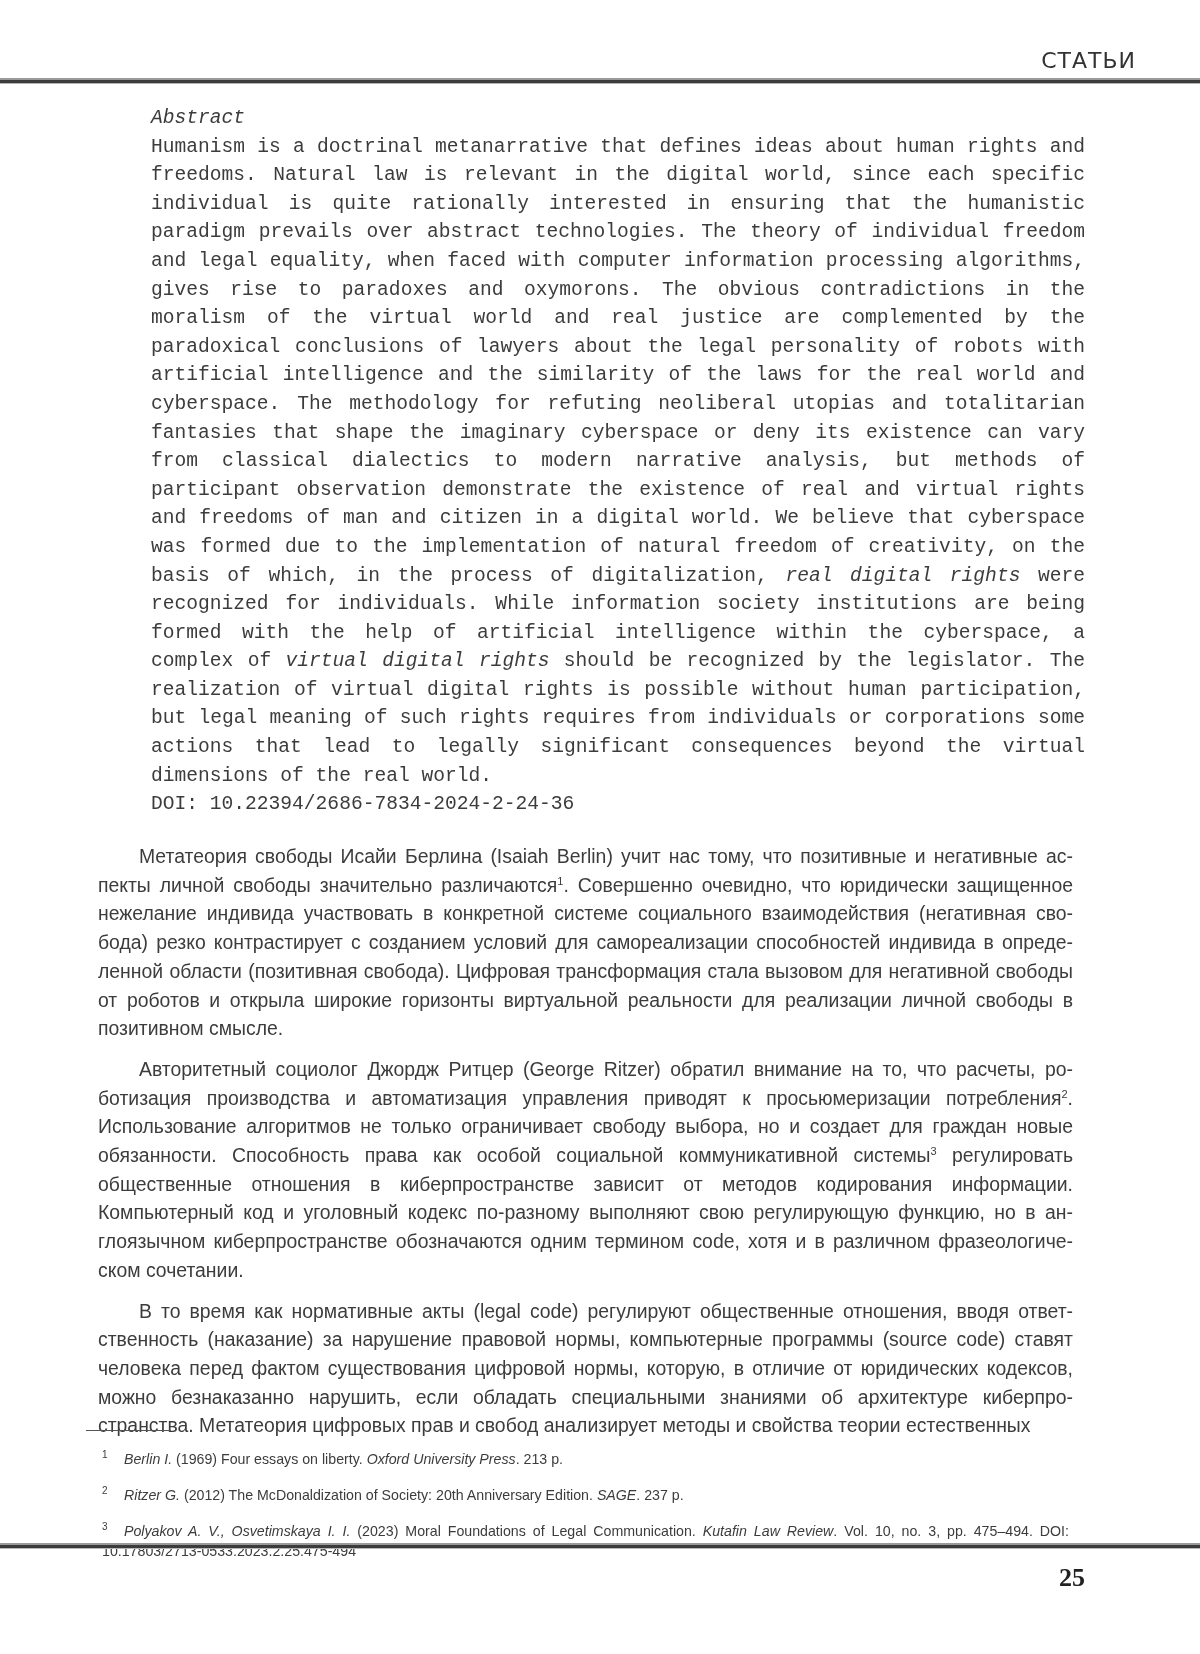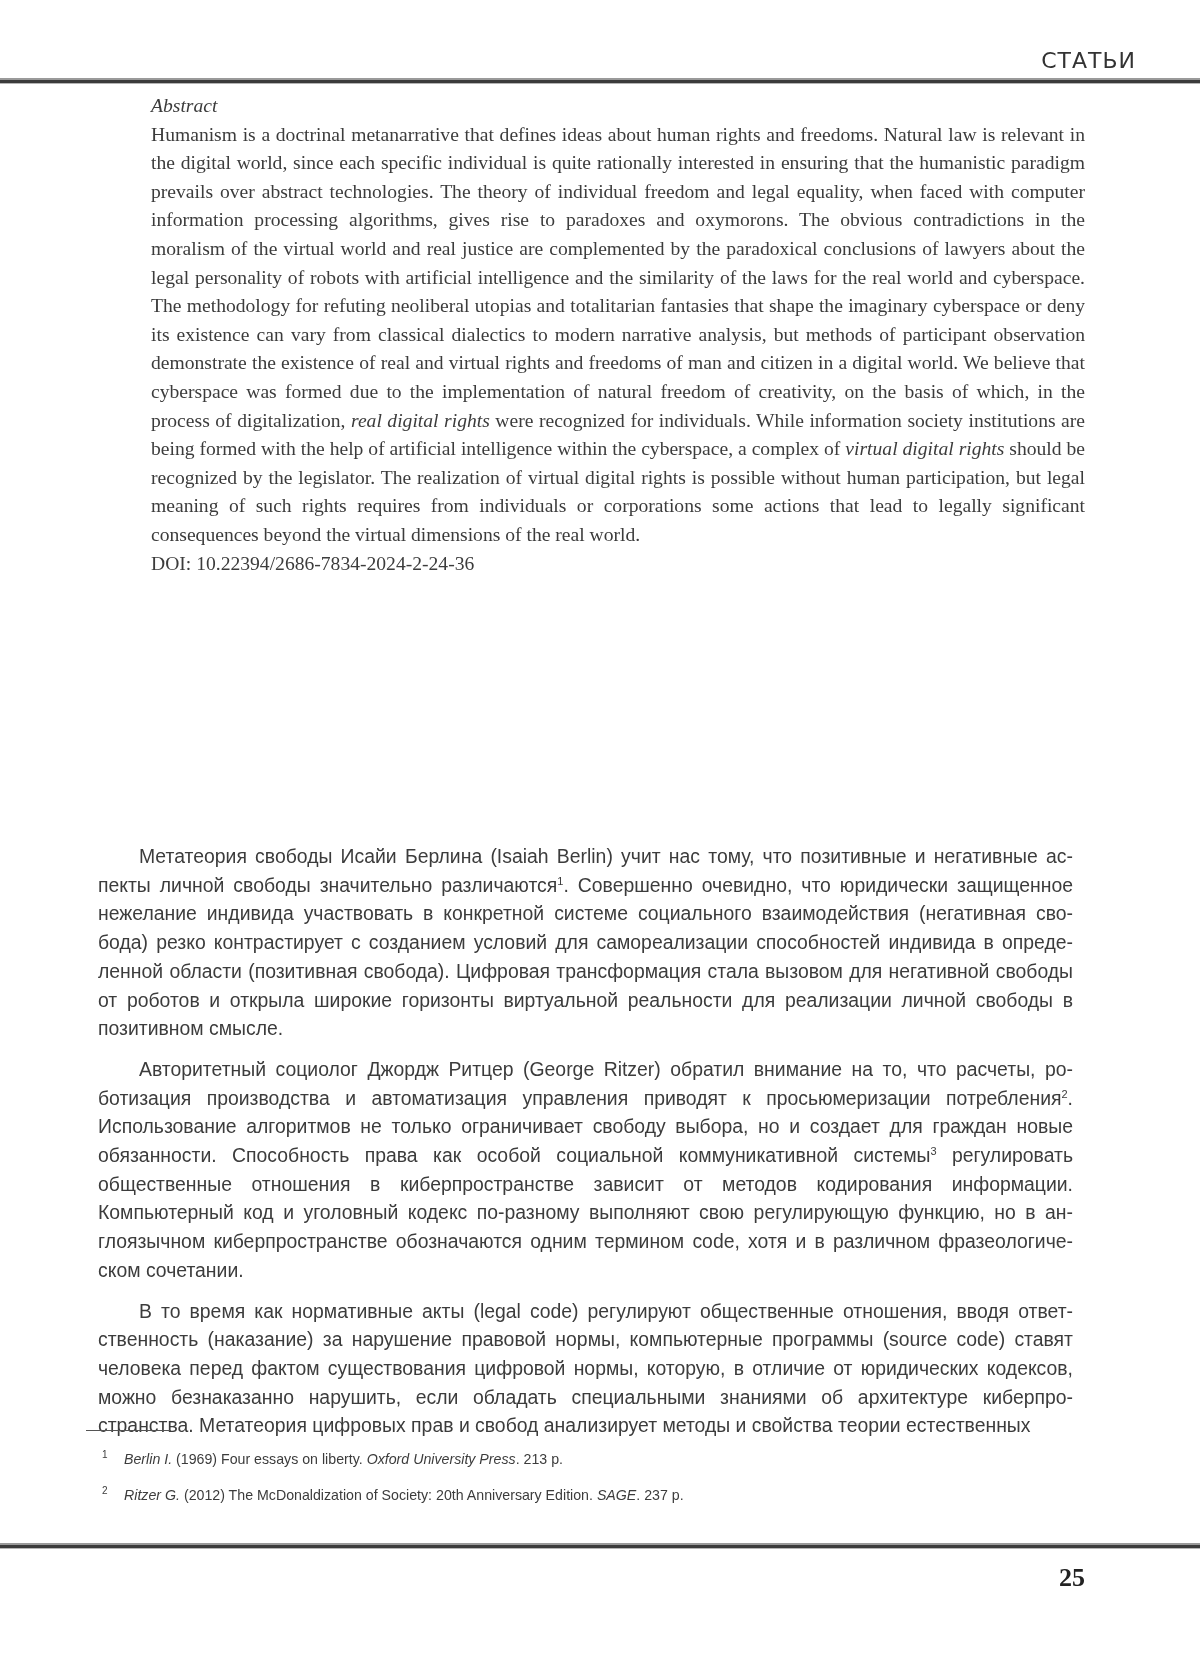--- a/index.html
+++ b/index.html
@@ -5,21 +5,21 @@
   html, body { margin: 0; padding: 0; background: #ffffff; }
   body { width: 1200px; height: 1654px; position: relative; overflow: hidden; color: #3a3a3a; }
   .header-label { position: absolute; right: 64px; top: 48px; font-family: "DejaVu Sans", sans-serif; font-size: 22px; letter-spacing: 1px; color: #333; margin-left: 20px; }
   .rule { position: absolute; left: 0; width: 1200px; height: 0; }
   .rule .l1 { height: 2px; background: #9a9a9a; }
   .rule .l2 { height: 3px; background: #3b3b3b; }
   .rule .l3 { height: 1px; background: #b5b5b5; }
   .rule-top { top: 78px; }
   .rule-bottom { top: 1543px; }
 
-  .abstract { position: absolute; left: 151px; width: 934px; top: 92px; font-family: Liberation Serif, serif; font-size: 19.6px; line-height: 28.6px; color: #3c3c3c; text-align: justify; }
+  .abstract { position: absolute; left: 151px; width: 934px; top: 104px; font-family: Liberation Mono, monospace; font-size: 19.6px; line-height: 28.6px; color: #3c3c3c; text-align: justify; }
   .abstract p { margin: 0; }
   .abstract .it { font-style: italic; }
   .abstract .title { font-style: italic; }
 
   .body-text { position: absolute; left: 86px; width: 999px; top: 830px; font-family: "Liberation Sans", sans-serif; font-size: 19.4px; line-height: 28.7px; color: #3c3c3c; text-align: justify; hyphens: manual; }
   .body-text p { margin: 12px; text-indent: 41px; }
   .body-text sup { font-size: 11px; vertical-align: super; line-height: 0; }
 
   .fn-rule { position: absolute; left: 86px; top: 1430px; width: 85px; height: 1px; background: #555; }
   .footnotes { position: absolute; left: 86px; width: 999px; top: 1433px; font-family: "Liberation Sans", sans-serif; font-size: 14.2px; line-height: 20px; color: #3c3c3c; text-align: justify; }
@@ -48,20 +48,21 @@
 <div class="body-text">
   <p><span>Метатеория свободы Исайи Берлина (Isaiah Berlin) учит нас тому, что позитивные и негативные ас­пекты личной свободы значительно различаются</span><sup>1</sup><span>. Совершенно очевидно, что юридически защищенное нежелание индивида участвовать в конкретной системе социального взаимодействия (негативная сво­бода) резко контрастирует с созданием условий для самореализации способностей индивида в опреде­ленной области (позитивная свобода). Цифровая трансформация стала вызовом для негативной свобо­ды от роботов и открыла широкие горизонты виртуальной реальности для реализации личной свободы в позитивном смысле.</span></p>
   <p><span>Авторитетный социолог Джордж Ритцер (George Ritzer) обратил внимание на то, что расчеты, ро­ботизация производства и автоматизация управления приводят к просьюмеризации потребления</span><sup>2</sup><span>. Использование алгоритмов не только ограничивает свободу выбора, но и создает для граждан но­вые обязанности. Способность права как особой социальной коммуникативной системы</span><sup>3</sup><span> регулиро­вать общественные отношения в киберпространстве зависит от методов кодирования информации. Компьютерный код и уголовный кодекс по-разному выполняют свою регулирующую функцию, но в ан­глоязычном киберпространстве обозначаются одним термином code, хотя и в различном фразеологиче­ском сочетании.</span></p>
   <p>В то время как нормативные акты (legal code) регулируют общественные отношения, вводя ответ­ственность (наказание) за нарушение правовой нормы, компьютерные программы (source code) ставят человека перед фактом существования цифровой нормы, которую, в отличие от юридических кодек­сов, можно безнаказанно нарушить, если обладать специальными знаниями об архитектуре киберпро­странства. Метатеория цифровых прав и свобод анализирует методы и свойства теории естественных</p>
 </div>
 
 <div class="fn-rule"></div>
 <div class="footnotes">
   <p class="fn"><span class="num">1</span><span class="it">Berlin I.</span><span> (1969) Four essays on liberty. </span><span class="it">Oxford University Press</span><span>. 213 p.</span></p>
   <p class="fn"><span class="num">2</span><span class="it">Ritzer G.</span><span> (2012) The McDonaldization of Society: 20th Anniversary Edition. </span><span class="it">SAGE</span><span>. 237 p.</span></p>
+  <p class="fn"><span class="num">3</span><span class="it">Polyakov A. V., Osvetimskaya I. I.</span><span> (2023) Moral Foundations of Legal Communication. </span><span class="it">Kutafin Law Review</span><span>. Vol. 10, no. 3, pp. 475–494. DOI: 10.17803/2713-0533.2023.2.25.475-494</span></p>
 </div>
 
 <div class="rule rule-bottom">
   <div class="l1"></div>
     <div class="l2"></div>
     <div class="l3"></div>
 </div>
 <div class="page-number">25</div>
 
 </body></html>

